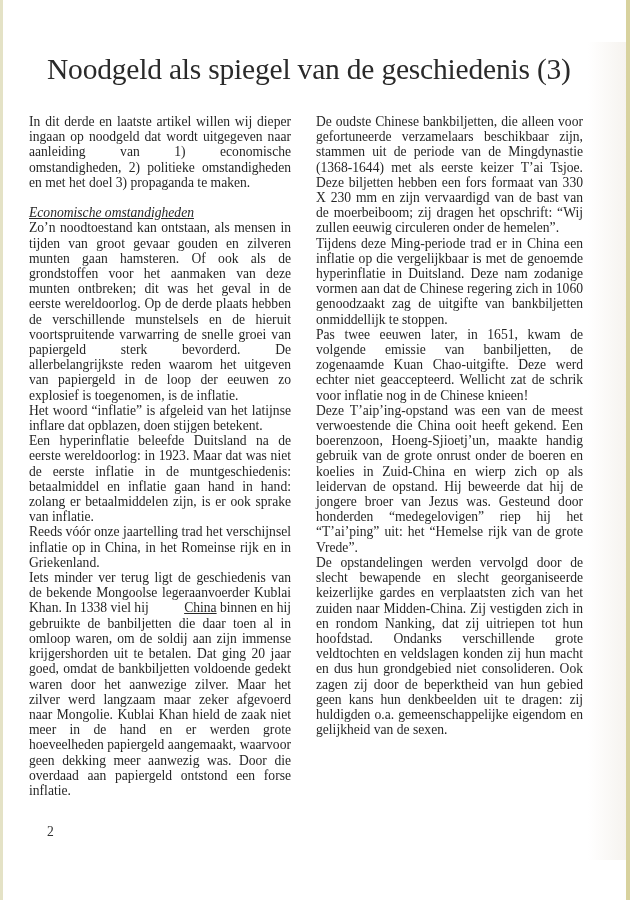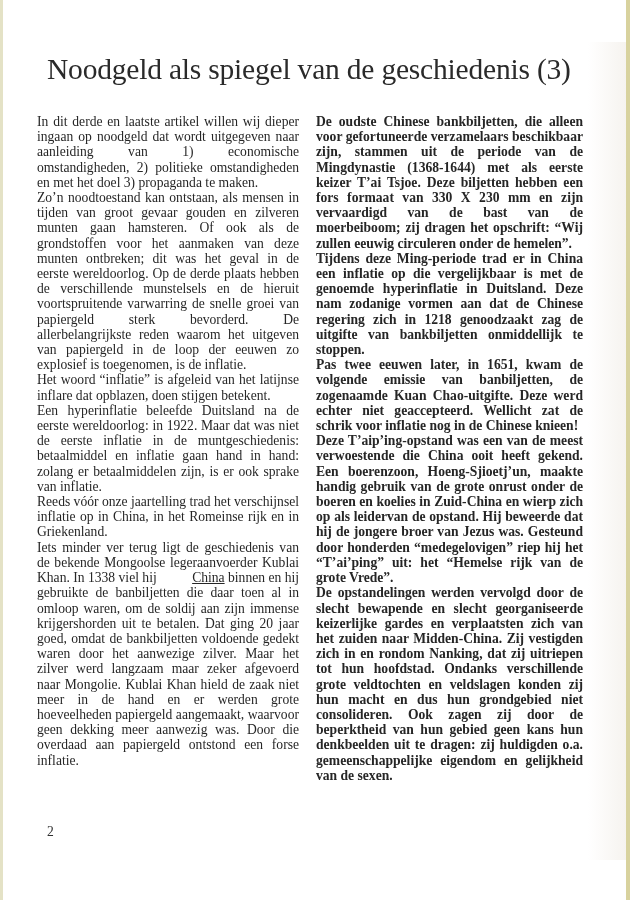--- a/index.html
+++ b/index.html
@@ -18,22 +18,22 @@
   .title {
     position: absolute; left: 47px; top: 52px; width: 540px;
     font-size: 29.5px; line-height: 34px; font-weight: normal; margin: 0;
     color: #2a2a2a; letter-spacing: -0.2px; white-space: nowrap;
   }
   .col {
     position: absolute; top: 114px;
     font-size: 13.6px; line-height: 15.2px;
     text-align: justify; hyphens: manual;
   }
-  .col-left { left: 37px; width: 262px; }
-  .col-right { left: 316px; width: 267px; font-weight: bold; }
+  .col-left { left: 29px; width: 262px; }
+  .col-right { left: 316px; width: 267px; }
   .col p { margin: 0; }
   .col p.gap { margin-top: 15.2px; }
   .subhead { font-style: italic; text-decoration: underline; }
   .u { text-decoration: underline; margin-left: 32px; }
   .page-number {
     position: absolute; left: 47px; top: 824px;
     font-size: 13.6px; line-height: 15px; color: #303030;
   }
 </style>
 </head>
@@ -41,29 +41,30 @@
 
 <div class="edge-left"></div>
 <div class="shadow-right"></div>
 <div class="edge-right"></div>
 
 <div class="page">
   <h1 class="title">Noodgeld als spiegel van de geschiedenis (3)</h1>
 
   <div class="col col-left">
     <p>In dit derde en laatste artikel willen wij dieper ingaan op noodgeld dat wordt uitgegeven naar aanleiding van 1) economische omstandigheden, 2) politieke omstandigheden en met het doel 3) propaganda te maken.</p>
+    <p class="gap"><span class="subhead">Economische omstandigheden</span></p>
     <p>Zo’n noodtoestand kan ontstaan, als mensen in tijden van groot gevaar gouden en zilveren munten gaan hamsteren. Of ook als de grondstoffen voor het aanmaken van deze munten ontbreken; dit was het geval in de eerste wereldoorlog. Op de derde plaats hebben de verschillende munstelsels en de hieruit voortspruitende varwarring de snelle groei van papiergeld sterk bevorderd. De allerbelangrijkste reden waarom het uitgeven van papiergeld in de loop der eeuwen zo explosief is toegenomen, is de inflatie.</p>
     <p>Het woord “inflatie” is afgeleid van het latijnse inflare dat opblazen, doen stijgen betekent.</p>
-    <p>Een hyperinflatie beleefde Duitsland na de eerste wereldoorlog: in 1922. Maar dat was niet de eerste inflatie in de muntgeschiedenis: betaalmiddel en inflatie gaan hand in hand: zolang er betaalmiddelen zijn, is er ook sprake van inflatie.</p>
+    <p>Een hyperinflatie beleefde Duitsland na de eerste wereldoorlog: in 1923. Maar dat was niet de eerste inflatie in de muntgeschiedenis: betaalmiddel en inflatie gaan hand in hand: zolang er betaalmiddelen zijn, is er ook sprake van inflatie.</p>
     <p>Reeds vóór onze jaartelling trad het verschijnsel inflatie op in China, in het Romeinse rijk en in Griekenland.</p>
     <p><span>Iets minder ver terug ligt de geschiedenis van de bekende Mongoolse legeraanvoerder Kublai Khan. In 1338 viel hij </span><span class="u">China</span><span> binnen en hij gebruikte de banbiljetten die daar toen al in omloop waren, om de soldij aan zijn immense krijgershorden uit te betalen. Dat ging 20 jaar goed, omdat de bankbiljetten voldoende gedekt waren door het aanwezige zilver. Maar het zilver werd langzaam maar zeker afgevoerd naar Mongolie. Kublai Khan hield de zaak niet meer in de hand en er werden grote hoeveelheden papiergeld aangemaakt, waarvoor geen dekking meer aanwezig was. Door die overdaad aan papiergeld ontstond een forse inflatie.</span></p>
   </div>
 
   <div class="col col-right">
     <p>De oudste Chinese bankbiljetten, die alleen voor gefortuneerde verzamelaars beschikbaar zijn, stammen uit de periode van de Mingdynastie (1368-1644) met als eerste keizer T’ai Tsjoe. Deze biljetten hebben een fors formaat van 330 X 230 mm en zijn vervaardigd van de bast van de moerbeiboom; zij dragen het opschrift: “Wij zullen eeuwig circuleren onder de hemelen”.</p>
-    <p>Tijdens deze Ming-periode trad er in China een inflatie op die vergelijkbaar is met de genoemde hyperinflatie in Duitsland. Deze nam zodanige vormen aan dat de Chinese regering zich in 1218 genoodzaakt zag de uitgifte van bankbiljetten onmiddellijk te stoppen.</p>
+    <p>Tijdens deze Ming-periode trad er in China een inflatie op die vergelijkbaar is met de genoemde hyperinflatie in Duitsland. Deze nam zodanige vormen aan dat de Chinese regering zich in 1060 genoodzaakt zag de uitgifte van bankbiljetten onmiddellijk te stoppen.</p>
     <p>Pas twee eeuwen later, in 1651, kwam de volgende emissie van banbiljetten, de zogenaamde Kuan Chao-uitgifte. Deze werd echter niet geaccepteerd. Wellicht zat de schrik voor inflatie nog in de Chinese knieen!</p>
     <p>Deze T’aip’ing-opstand was een van de meest verwoestende die China ooit heeft gekend. Een boerenzoon, Hoeng-Sjioetj’un, maakte handig gebruik van de grote onrust onder de boeren en koelies in Zuid-China en wierp zich op als leidervan de opstand. Hij beweerde dat hij de jongere broer van Jezus was. Gesteund door honderden “medegelovigen” riep hij het “T’ai’ping” uit: het “Hemelse rijk van de grote Vrede”.</p>
     <p>De opstandelingen werden vervolgd door de slecht bewapende en slecht georganiseerde keizerlijke gardes en verplaatsten zich van het zuiden naar Midden-China. Zij vestigden zich in en rondom Nanking, dat zij uitriepen tot hun hoofdstad. Ondanks verschillende grote veldtochten en veldslagen konden zij hun macht en dus hun grondgebied niet consolideren. Ook zagen zij door de beperktheid van hun gebied geen kans hun denkbeelden uit te dragen: zij huldigden o.a. gemeenschappelijke eigendom en gelijkheid van de sexen.</p>
   </div>
 
   <div class="page-number">2</div>
 </div>
 
 </body></html>

